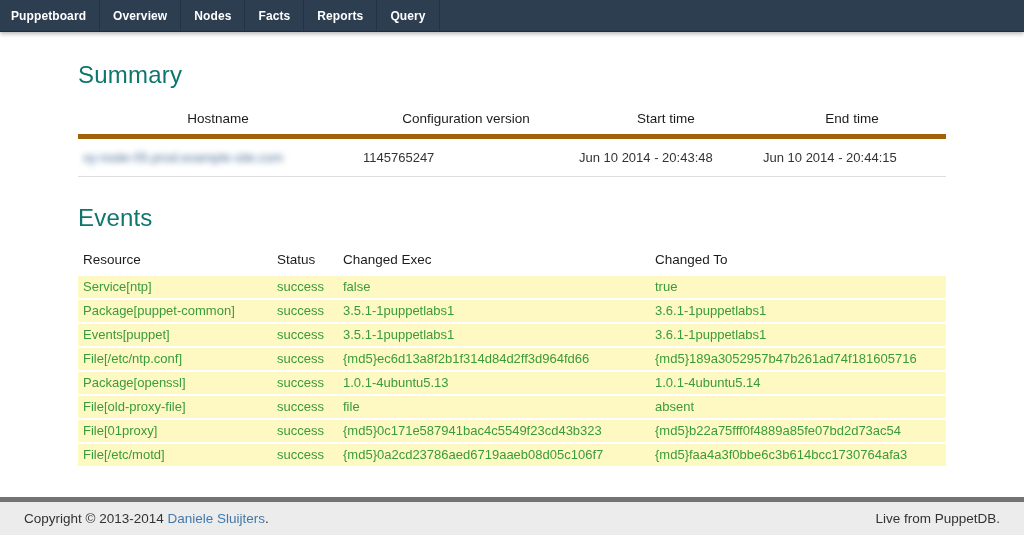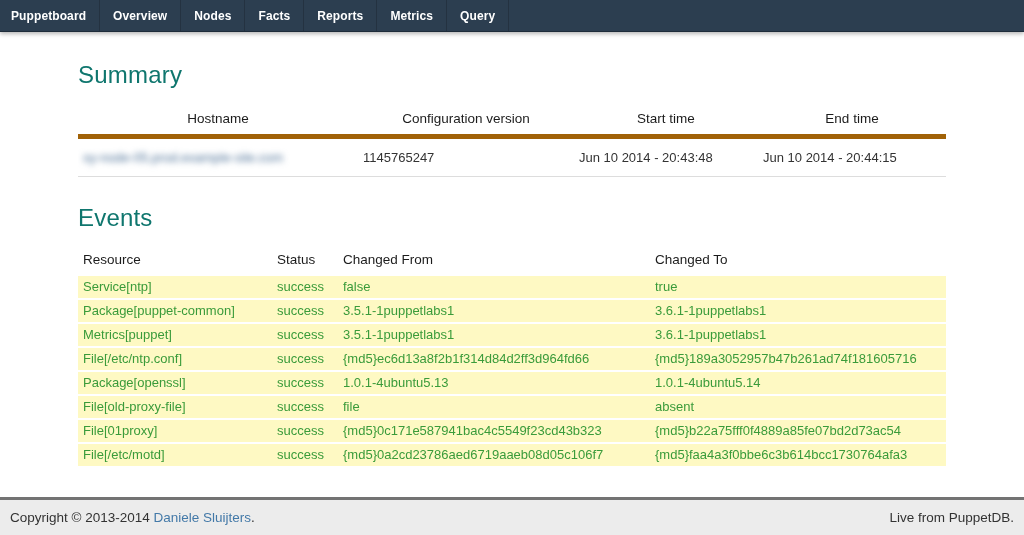--- a/index.html
+++ b/index.html
@@ -69,36 +69,35 @@
     font-size:13px; white-space:nowrap; overflow:hidden;
   }
   .ecol-resource { width:194px; }
   .ecol-status   { width:66px; }
   .ecol-from     { width:312px; }
   .ecol-to       { width:296px; }
 
   
   .footer {
     position:absolute; left:0; right:0; bottom:0;
-    height:38px; background:#ececec; border-top:3px solid #737373;
+    height:38px; background:#ececec; border-top:5px solid #737373;
     display:flex; align-items:center; justify-content:space-between;
-    padding:0 10px; font-size:13.5px; color:#333;
+    padding:0 24px; font-size:13.5px; color:#333;
   }
   .footer a { color:#4379a8; text-decoration:none; cursor:pointer; }
 </style>
 </head>
 <body>
 
 <nav class="navbar">
   <div class="nav-item brand">Puppetboard</div>
   <div class="nav-item">Overview</div>
   <div class="nav-item">Nodes</div>
   <div class="nav-item">Facts</div>
   <div class="nav-item">Reports</div>
-  <div class="nav-item">Metrics</div>
   <div class="nav-item">Query</div>
 </nav>
 
 <div class="container">
 
   <section class="summary-block">
     <h2 class="section-heading">Summary</h2>
     <table class="summary-table">
       <thead>
         <tr>
@@ -121,41 +120,41 @@
     </table>
   </section>
 
   <section class="events-block">
     <h2 class="section-heading">Events</h2>
     <table class="events-table">
       <thead>
         <tr>
           <th class="ecol-resource">Resource</th>
           <th class="ecol-status">Status</th>
-          <th class="ecol-from">Changed From</th>
+          <th class="ecol-from">Changed Exec</th>
           <th class="ecol-to">Changed To</th>
         </tr>
       </thead>
       <tbody>
   <tr class="event-row">
     <td>Service[ntp]</td>
     <td>success</td>
     <td>false</td>
     <td>true</td>
   </tr>
 
   <tr class="event-row">
     <td>Package[puppet-common]</td>
     <td>success</td>
     <td>3.5.1-1puppetlabs1</td>
     <td>3.6.1-1puppetlabs1</td>
   </tr>
 
   <tr class="event-row">
-    <td>Metrics[puppet]</td>
+    <td>Events[puppet]</td>
     <td>success</td>
     <td>3.5.1-1puppetlabs1</td>
     <td>3.6.1-1puppetlabs1</td>
   </tr>
 
   <tr class="event-row">
     <td>File[/etc/ntp.conf]</td>
     <td>success</td>
     <td>{md5}ec6d13a8f2b1f314d84d2ff3d964fd66</td>
     <td>{md5}189a3052957b47b261ad74f181605716</td>

